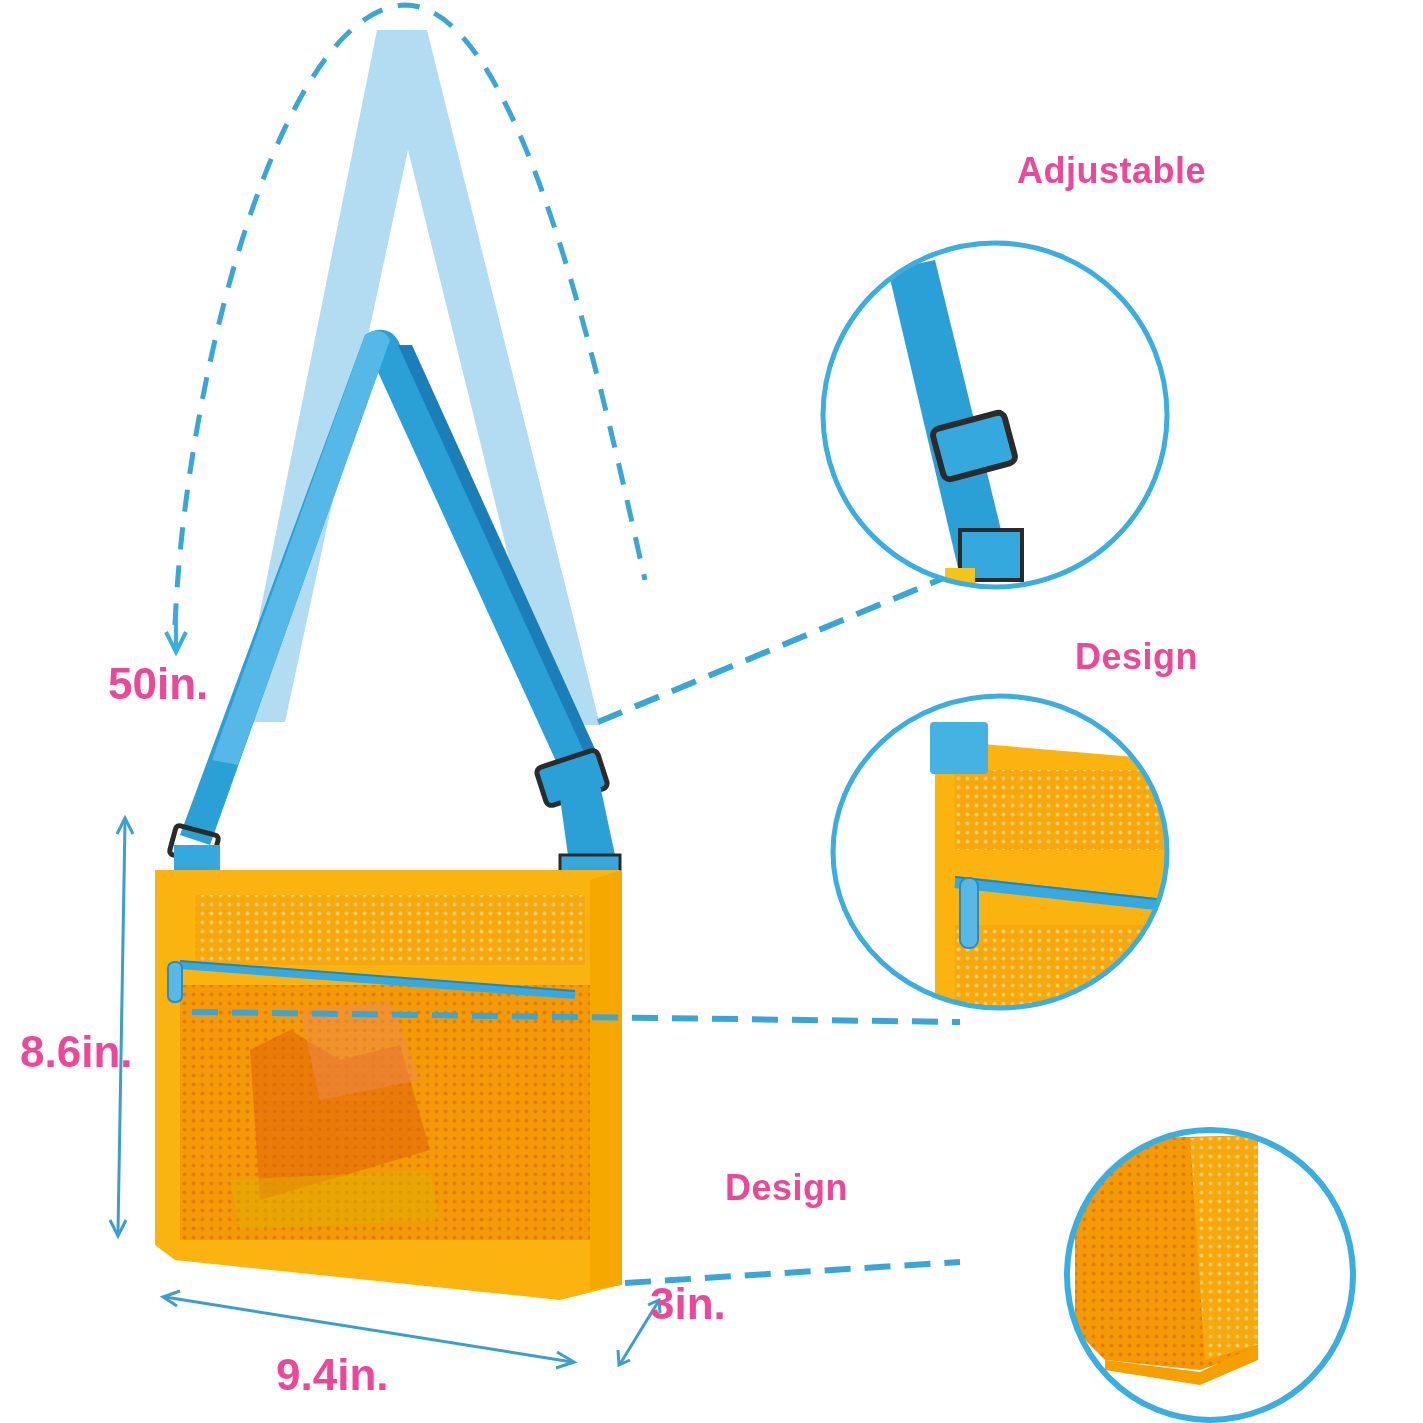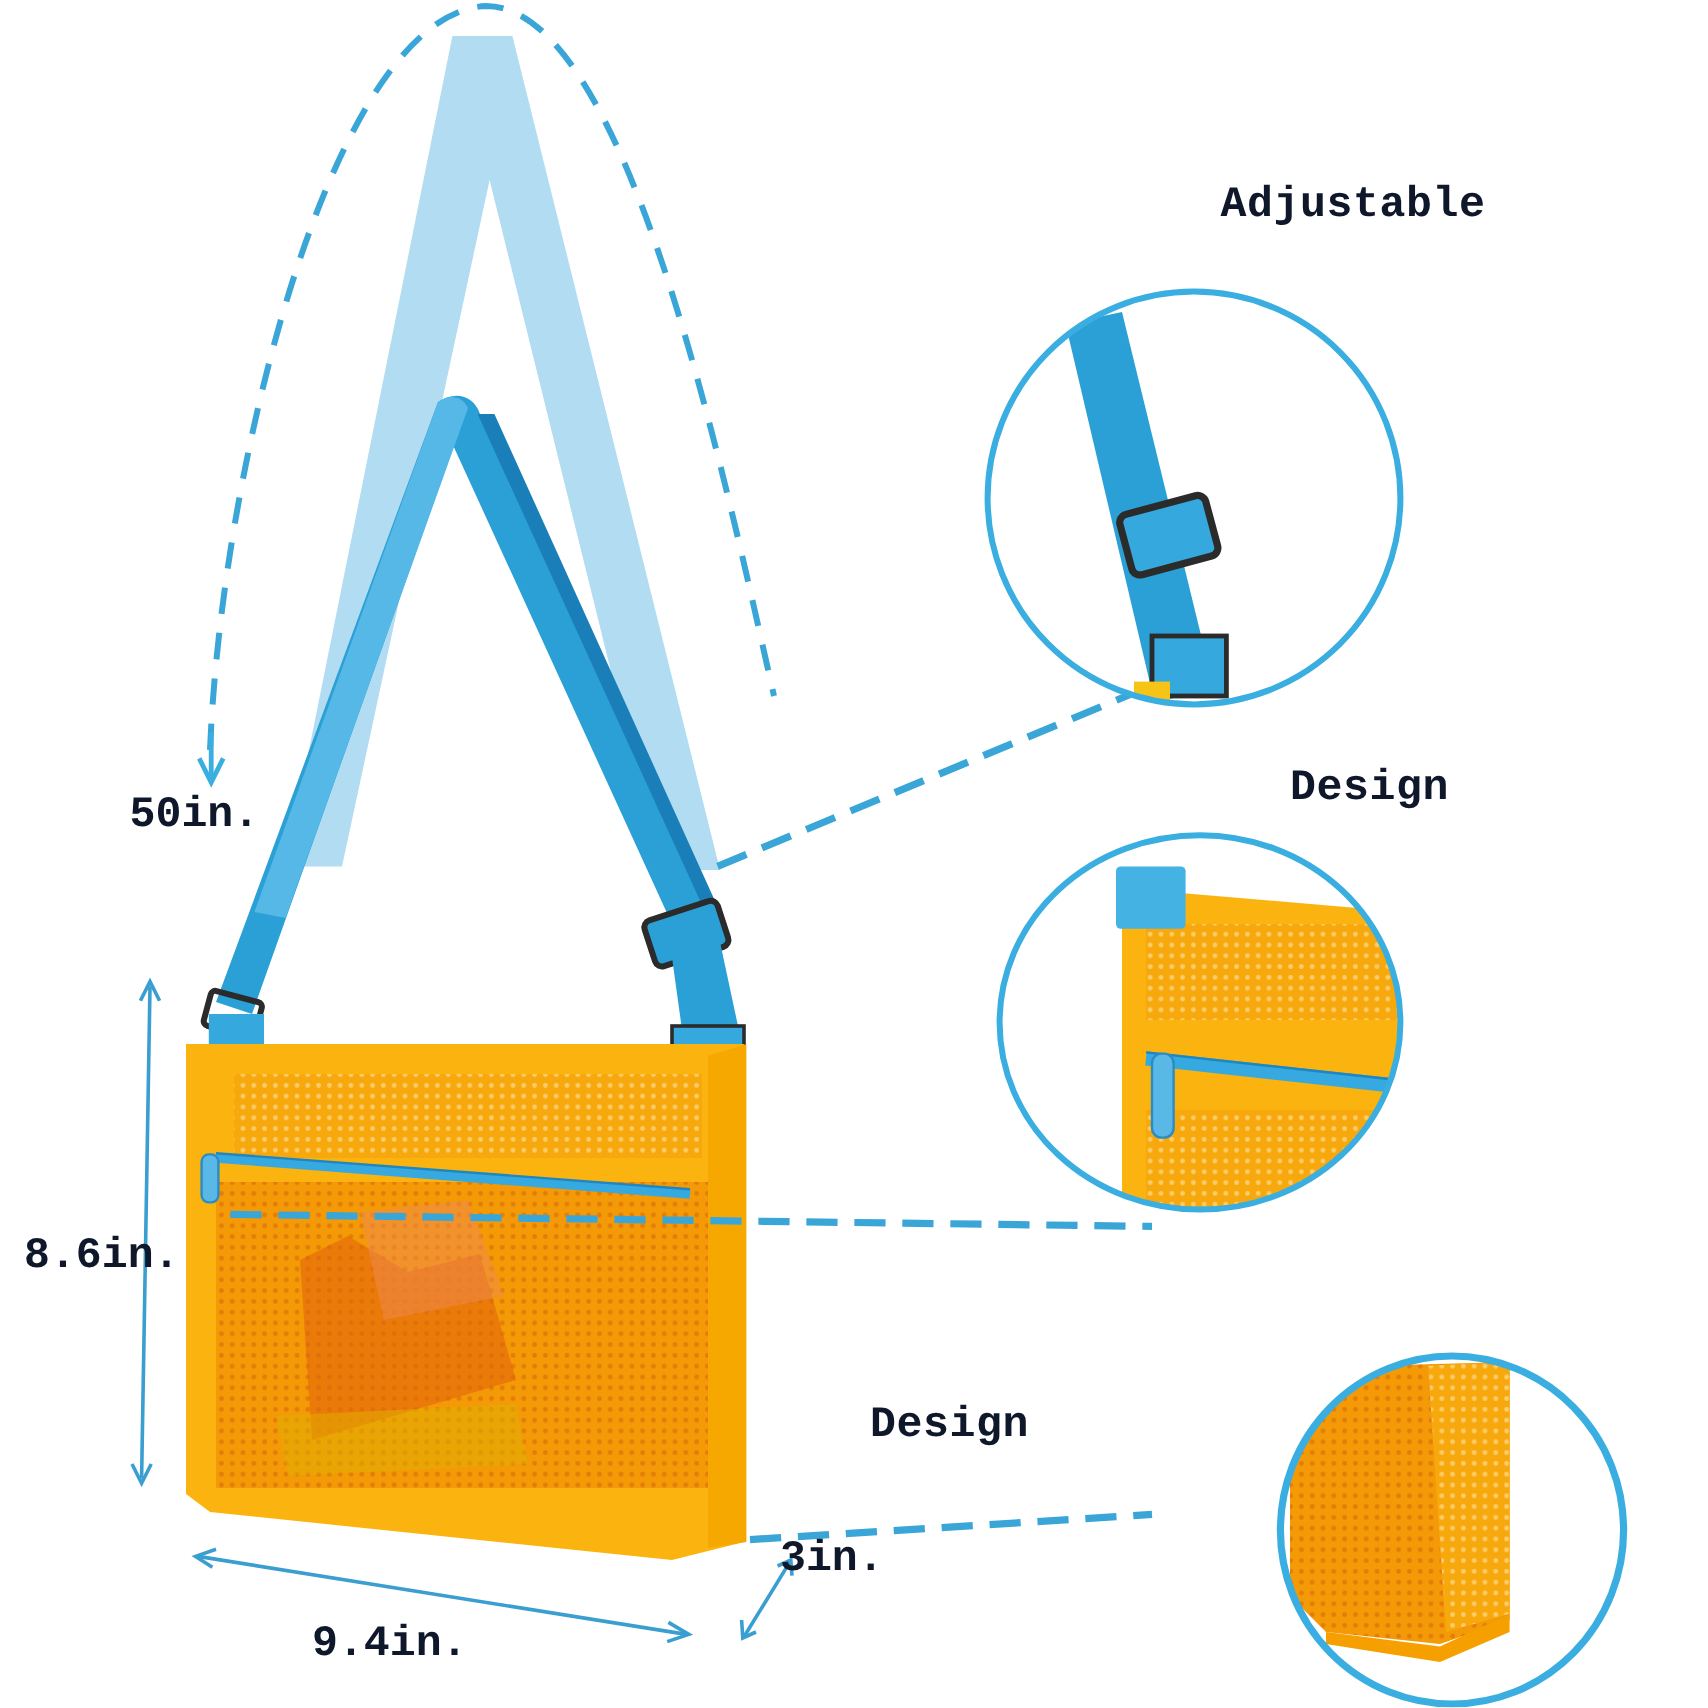--- a/index.html
+++ b/index.html
@@ -1,22 +1,22 @@
 <!DOCTYPE html>
 <html><head>
 <meta charset="utf-8">
 <style>
   html, body { margin: 0; padding: 0; background: #ffffff; }
   body { width: 1423px; height: 1423px; position: relative; overflow: hidden;
          font-family: "Liberation Sans", "DejaVu Sans", sans-serif; }
   .stage { position: absolute; left: 0; top: 0; width: 1423px; height: 1423px; }
-  .label { position: absolute; color: #0f172a; font-weight: bold; line-height: 1.38;
-           font-family: Liberation Mono, monospace; white-space: nowrap; }
+  .label { position: absolute; color: #ec4899; font-weight: bold; line-height: 1.38;
+           font-family: Liberation Sans, sans-serif; white-space: nowrap; }
   .feat { font-size: 36px; letter-spacing: 0.5px; }
-  .dim { font-size: 36px; }
+  .dim { font-size: 44px; }
   .feat span { display: block; }
 </style>
 </head>
 <body>
 
 <div class="stage">
 
   <svg width="1423" height="1423" viewBox="0 0 1423 1423" style="position:absolute;left:0;top:0">
     <defs>
       <pattern id="mesh" width="9" height="9" patternUnits="userSpaceOnUse">
@@ -139,15 +139,15 @@
   </div>
   <div class="label feat" style="left:1075px;top:632px">
     <span>Design</span>
   </div>
   <div class="label feat" style="left:725px;top:1163px">
     <span>Design</span>
   </div>
 
   <div class="label dim" style="left:108px;top:654px">50in.</div>
   <div class="label dim" style="left:20px;top:1022px">8.6in.</div>
-  <div class="label dim" style="left:260px;top:1345px">9.4in.</div>
+  <div class="label dim" style="left:276px;top:1345px">9.4in.</div>
   <div class="label dim" style="left:650px;top:1274px">3in.</div>
 </div>
 
 </body></html>

